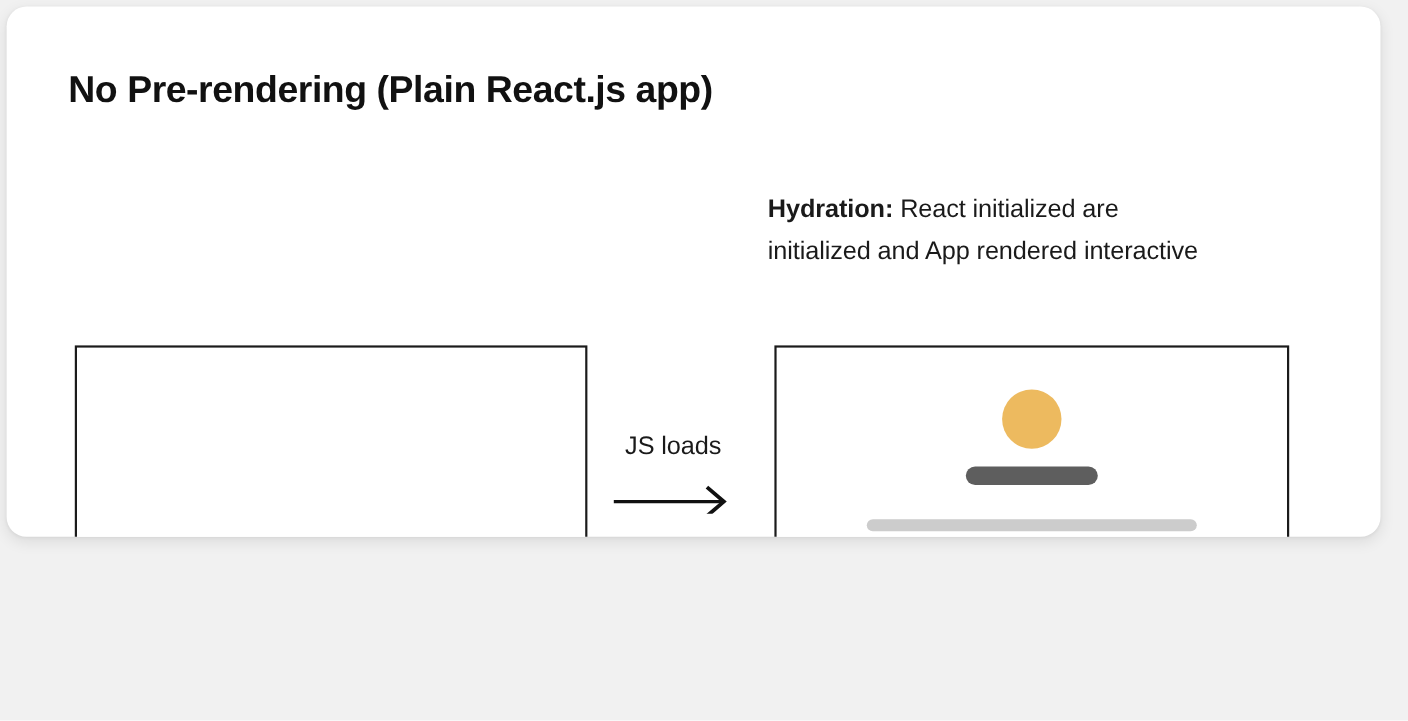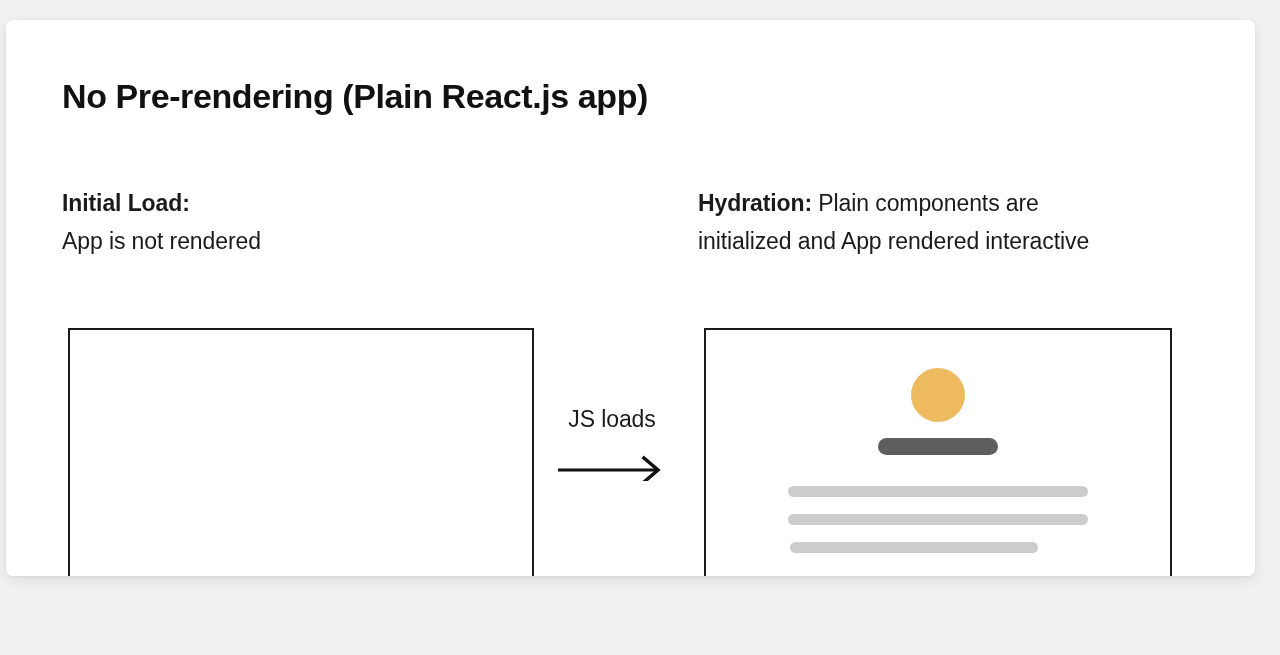--- a/index.html
+++ b/index.html
@@ -16,26 +16,25 @@
     font-family: "Liberation Sans", sans-serif;
     -webkit-font-smoothing: antialiased;
   }
 
   
   .slide-card {
     position: absolute;
     left: 6px;
     top: 6px;
     width: 1249px;
-    height: 556px;
+    height: 482px;
     background: #ffffff;
-    border-radius: 7px;
+    border-radius: 18px;
     box-shadow: 0 4px 14px rgba(0,0,0,0.09), 0 1px 3px rgba(0,0,0,0.05);
     overflow: hidden;
-    margin-top: 14px;
   }
 
   
   .slide-title {
     position: absolute;
     left: 56px;
     top: 57px;
     font-size: 34px;
     font-weight: bold;
     letter-spacing: -0.4px;
@@ -129,42 +128,36 @@
     line-height: 0;
   }
 </style>
 </head>
 <body>
 
 <div class="slide-card">
 
   <div class="slide-title">No Pre-rendering (Plain React.js app)</div>
 
-  <div class="column left">
-    <div class="caption">
-      <span class="lead">Initial Load:</span>
-      <div class="caption-line2">App is not rendered</div>
-    </div>
-  </div>
 
   <div class="frame left"></div>
 
   <div class="transition">
     <div class="transition-label">JS loads</div>
     <span class="arrow-wrap">
       <svg width="112" height="30" viewBox="0 0 112 30" aria-hidden="true">
         <line x1="2" y1="19" x2="100" y2="19" stroke="#111111" stroke-width="3"></line>
         <polyline points="88,7 102,19 88,31" fill="none" stroke="#111111" stroke-width="3.5" stroke-linecap="square" stroke-linejoin="miter"></polyline>
       </svg>
     </span>
   </div>
 
   <div class="column right">
     <div class="caption">
-      <span class="lead">Hydration:</span><span> Plain components are</span>
+      <span class="lead">Hydration:</span><span> React initialized are</span>
       <div class="caption-line2">initialized and App rendered interactive</div>
     </div>
   </div>
 
   <div class="frame right">
     <div class="skeleton">
       <div class="avatar-circle"></div>
       <div class="title-bar"></div>
       <div class="text-bar b1"></div>
       <div class="text-bar b2"></div>

